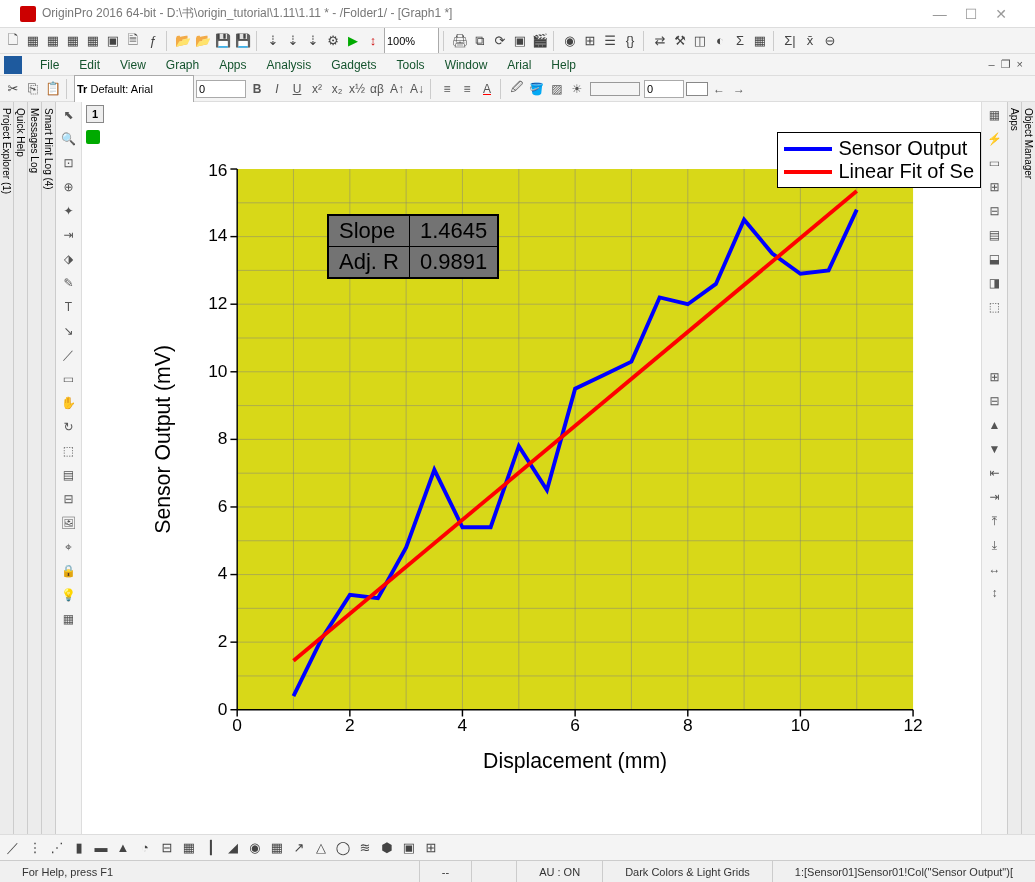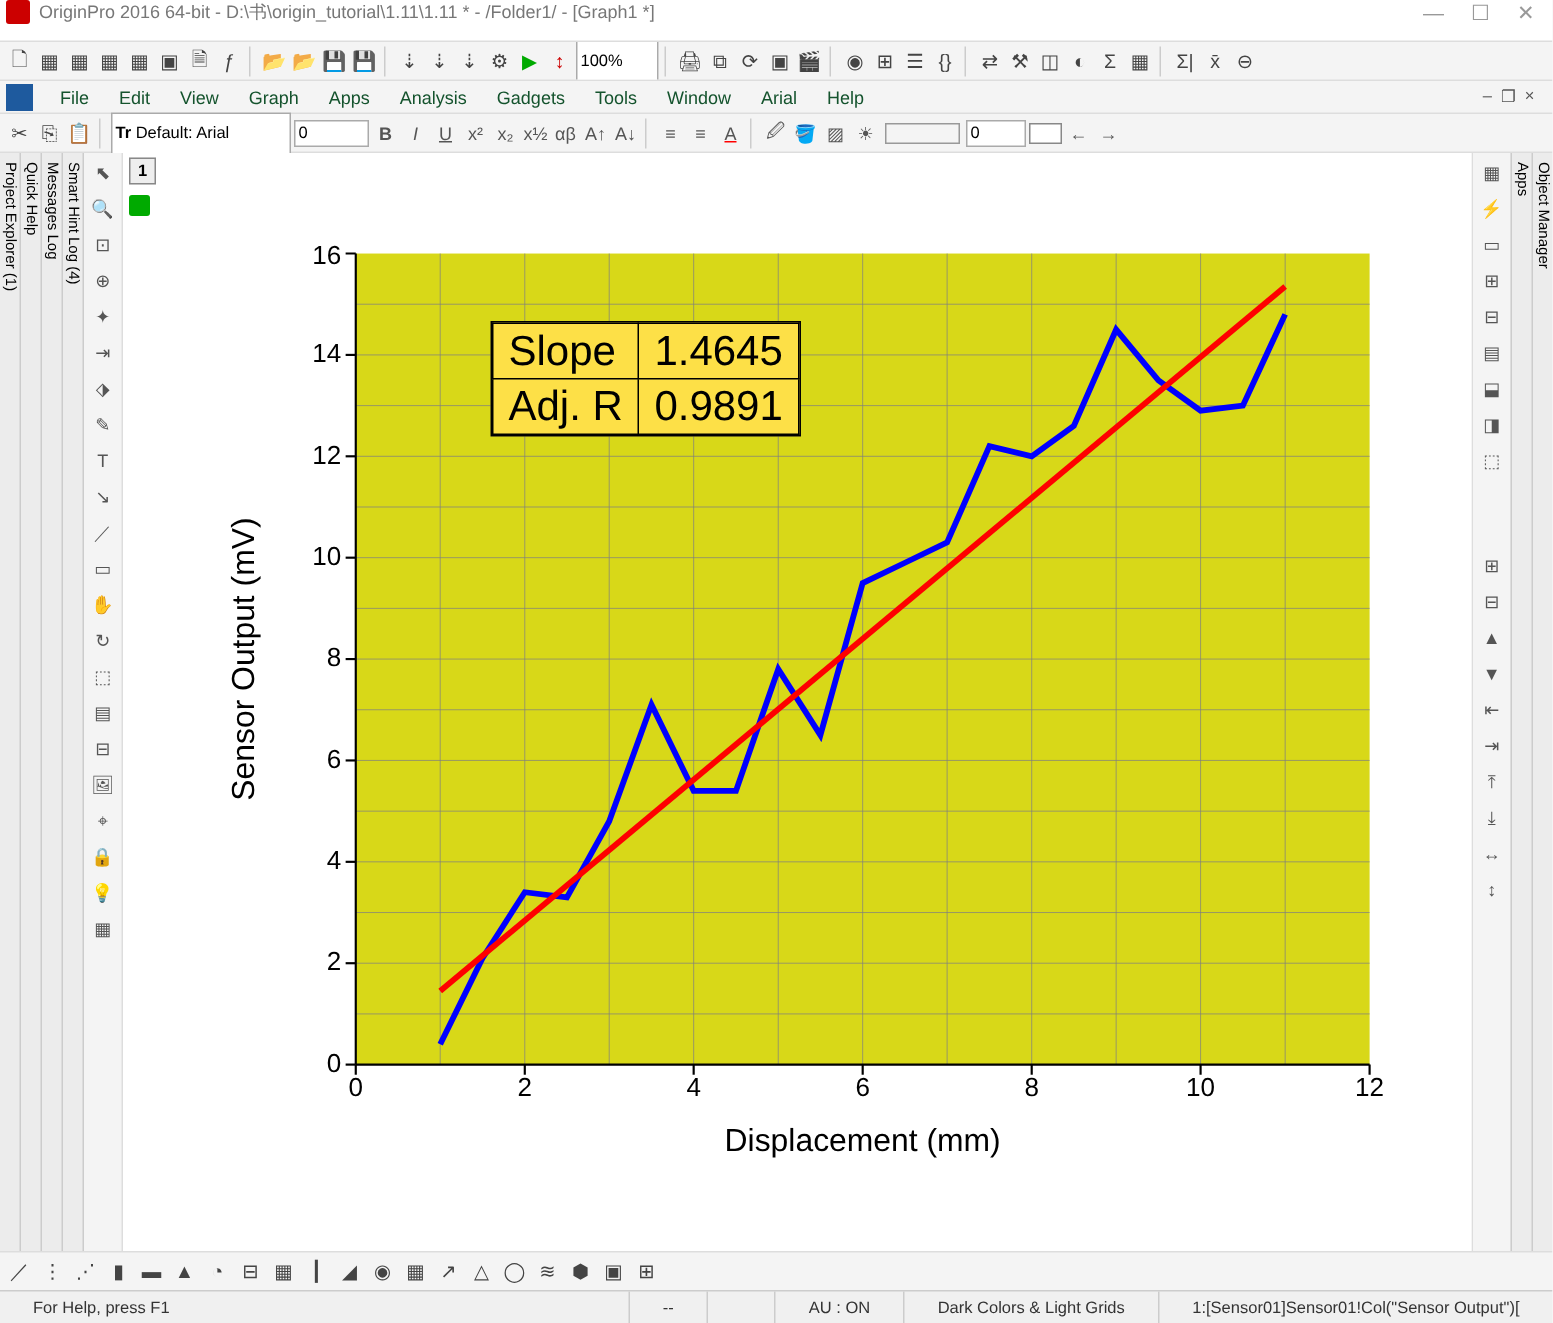--- a/index.html
+++ b/index.html
@@ -1,17 +1,17 @@
 <!DOCTYPE html>
 <html><head>
 <meta charset="utf-8">
 <style>
 * { box-sizing: border-box; margin: 0; padding: 0; }
 body { font-family: "Segoe UI", Tahoma, sans-serif; font-size: 11px; background: #f0f0f0; width: 1035px; height: 882px; overflow: hidden; display: flex; flex-direction: column; }
-.titlebar { height: 28px; background: #fff; display: flex; padding: 0 4px; border-bottom: 1px solid #ddd; color: #777; }
+.titlebar { height: 28px; background: #fff; display: flex; align-items: center; padding: 0 20px; border-bottom: 1px solid #ddd; color: #777; }
 .titlebar .app-icon { width: 16px; height: 16px; background: #c00; border-radius: 2px; margin-right: 6px; }
 .titlebar .title { flex: 1; font-size: 12px; }
 .win-btns { display: flex; gap: 18px; color: #999; font-size: 14px; padding-right: 8px; }
 .toolbar-row { height: 26px; background: #f4f4f4; border-bottom: 1px solid #ddd; display: flex; align-items: center; padding: 0 4px; gap: 2px; overflow: hidden; }
 .tb-icon { width: 18px; height: 18px; display: inline-flex; align-items: center; justify-content: center; font-size: 13px; color: #444; cursor: pointer; }
 .tb-sep { width: 4px; height: 20px; border-left: 1px solid #ccc; margin: 0 2px; }
 .zoom-combo { height: 30px; font-size: 11px; width: 55px; border: 1px solid #aaa; background: #fff; padding: 0 2px; }
 .menubar { height: 22px; background: #f4f4f4; border-bottom: 1px solid #ddd; display: flex; align-items: center; padding: 0 4px; }
 .menubar .menu-icon { width: 18px; height: 18px; background: #1e5a9e; margin-right: 8px; }
 .menu-item { padding: 2px 10px; font-size: 12px; color: #14532d; cursor: pointer; }
@@ -27,21 +27,21 @@
 .tool-col { width: 26px; background: #f4f4f4; border-right: 1px solid #ddd; display: flex; flex-direction: column; align-items: center; padding: 4px 0; gap: 6px; }
 .tool-col.right { border-left: 1px solid #ddd; border-right: none; }
 .tool-btn { width: 18px; height: 18px; display: flex; align-items: center; justify-content: center; font-size: 12px; color: #555; cursor: pointer; }
 .workspace { flex: 1; background: #fff; position: relative; display: flex; flex-direction: column; }
 .layer-tab { position: absolute; top: 3px; left: 4px; width: 18px; height: 18px; border: 1px solid #888; background: #eee; display: flex; align-items: center; justify-content: center; font-weight: bold; font-size: 11px; cursor: pointer; }
 .plot-container { position: absolute; top: 30px; left: 20px; right: 10px; bottom: 10px; }
 svg.chart { width: 100%; height: 100%; }
 .legend-box { position: absolute; top: 30px; right: 0px; background: #fff; border: 1px solid #000; padding: 4px 6px; font-family: Arial; font-size: 20px; }
 .legend-row { display: flex; align-items: center; gap: 6px; }
 .leg-line { width: 48px; height: 4px; }
-.stats-box { position: absolute; background: #fde047; border: 1px solid #000; font-family: Arial; font-size: 28px; }
+.stats-box { position: absolute; background: #737373; border: 1px solid #000; font-family: Arial; font-size: 22px; }
 .stats-box table { border-collapse: collapse; }
 .stats-box td { border: 1px solid #000; padding: 2px 10px; }
 .bottom-toolbar { height: 26px; background: #f4f4f4; border-top: 1px solid #ddd; display: flex; align-items: center; padding: 0 4px; gap: 4px; }
 .statusbar { height: 22px; background: #f0f0f0; border-top: 1px solid #ccc; display: flex; align-items: center; font-size: 11px; color: #333; }
 .status-cell { padding: 0 22px; border-right: 1px solid #ccc; height: 100%; display: flex; align-items: center; }
 .status-cell.grow { flex: 1; }
 .axis-text { font-family: Arial; font-size: 18px; fill: #000; }
 .axis-label { font-family: Arial; font-size: 22px; fill: #000; }
 .grid-line { stroke: #808080; stroke-width: 0.5; }
 </style>
@@ -300,20 +300,30 @@
               </tr>
           <tr>
                 <td>Adj. R</td>
                 <td>0.9891</td>
               </tr>
         </tbody>
           </table>
       </div>
     </div>
 
+    <div class="legend-box">
+      <div class="legend-row">
+        <div class="leg-line" style="background:#0000ff"></div>
+        <span>Sensor Output</span>
+      </div>
+      <div class="legend-row">
+        <div class="leg-line" style="background:#ff0000"></div>
+        <span>Linear Fit of Se</span>
+      </div>
+    </div>
   </div>
 
   <div class="tool-col right">
     <span class="tool-btn">▦</span>
     <span class="tool-btn">⚡</span>
     <span class="tool-btn">▭</span>
     <span class="tool-btn">⊞</span>
     <span class="tool-btn">⊟</span>
     <span class="tool-btn">▤</span>
     <span class="tool-btn">⬓</span>

